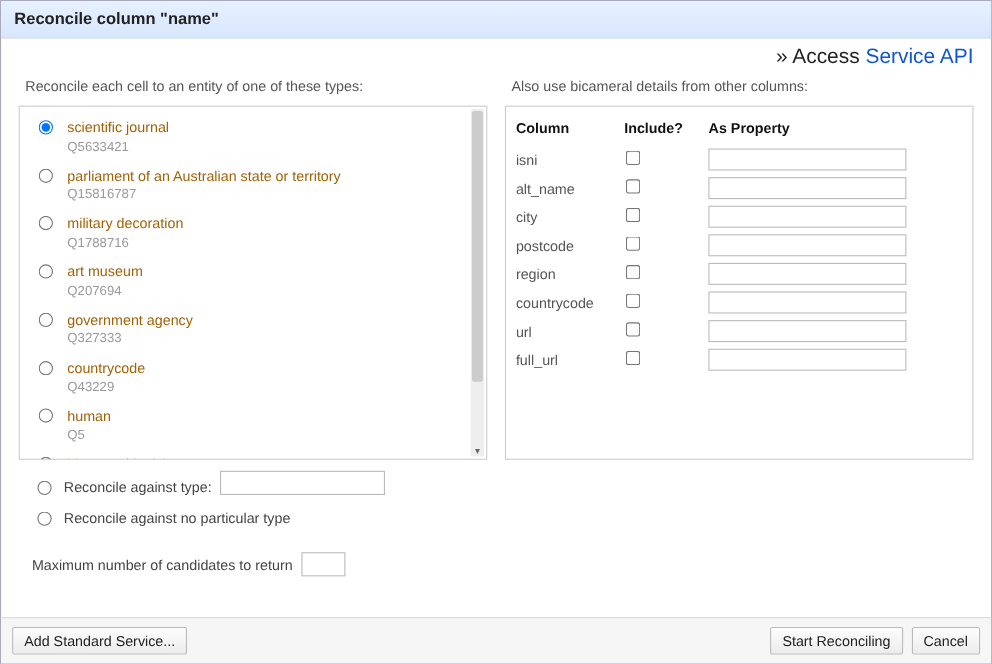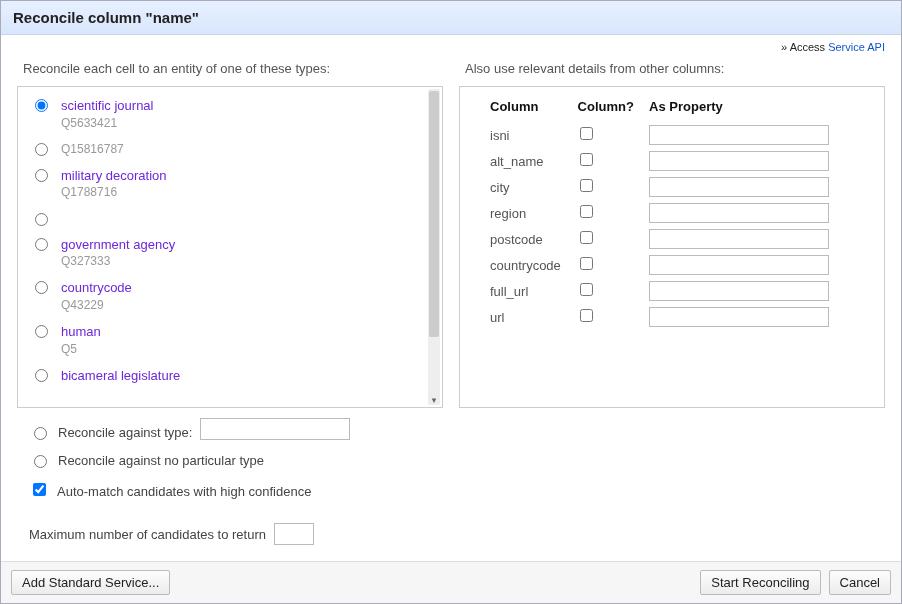--- a/index.html
+++ b/index.html
@@ -22,21 +22,21 @@
   .titlebar {
     background: linear-gradient(#e6f0ff, #d9e6fc);
     border-bottom: 1px solid #c8d4e8;
     padding: 8px 12px;
     font-weight: bold;
     font-size: 15px;
   }
   .access-row {
     text-align: right;
     padding: 6px 16px 2px 0;
-    font-size: 11px;
+    font-size: 19px;
     margin-left: 28px;
   }
   .access-row .prefix { color: #222; }
   .access-row a { color: #1155cc; text-decoration: none; }
   .content {
     flex: 1;
     display: flex;
     gap: 16px;
     padding: 0 16px 8px 16px;
     overflow: hidden;
@@ -91,21 +91,21 @@
   .type-item {
     display: flex;
     align-items: flex-start;
     gap: 10px;
     margin-bottom: 10px;
   }
   .type-item input[type=radio] {
     margin-top: 2px;
   }
   .type-text { line-height: 1.35; }
-  .type-name { color: #6d28d9; }
+  .type-name { color: #a16207; }
   .type-id { color: #999; font-size: 12px; }
   .below-list {
     padding: 10px 6px 0 12px;
   }
   .option-row {
     display: flex;
     align-items: flex-end;
     gap: 8px;
     margin-bottom: 12px;
     color: #444;
@@ -126,21 +126,21 @@
   }
   .max-row input[type=text] {
     border: 1px solid #bbb;
     height: 22px;
     width: 40px;
     padding: 2px 4px;
   }
   .right-box {
     border: 1px solid #ccc;
     height: 322px;
-    padding: 10px 28px;
+    padding: 10px 7px;
     overflow-y: auto;
     background: #fff;
   }
   .col-table {
     width: 100%;
     border-collapse: collapse;
   }
   .col-table th {
     text-align: left;
     font-weight: bold;
@@ -205,32 +205,37 @@
             <div class="type-item">
               <input type="radio" name="type" checked="" style="">
               <div class="type-text">
                 <div class="type-name">scientific journal</div>
                 <div class="type-id">Q5633421</div>
               </div>
             </div>
             <div class="type-item">
               <input type="radio" name="type" style="">
               <div class="type-text">
+                <div class="type-name">parliament of an Australian state or territory</div>
                 <div class="type-id">Q15816787</div>
               </div>
             </div>
             <div class="type-item">
               <input type="radio" name="type" style="">
               <div class="type-text">
                 <div class="type-name">military decoration</div>
                 <div class="type-id">Q1788716</div>
               </div>
             </div>
             <div class="type-item">
               <input type="radio" name="type" style="">
+              <div class="type-text">
+                <div class="type-name">art museum</div>
+                <div class="type-id">Q207694</div>
+              </div>
             </div>
             <div class="type-item">
               <input type="radio" name="type" style="">
               <div class="type-text">
                 <div class="type-name">government agency</div>
                 <div class="type-id">Q327333</div>
               </div>
             </div>
             <div class="type-item">
               <input type="radio" name="type" style="">
@@ -262,81 +267,77 @@
       <div class="below-list">
         <div class="option-row">
           <input type="radio" name="mode" style="">
           <span>Reconcile against type:</span>
           <input type="text" value="" style="">
         </div>
         <div class="option-row">
           <input type="radio" name="mode" style="">
           <span>Reconcile against no particular type</span>
         </div>
-        <div class="option-row">
-          <input type="checkbox" id="automatch" checked="" style="">
-          <span>Auto-match candidates with high confidence</span>
-        </div>
       </div>
 
       <div class="max-row">
         <span>Maximum number of candidates to return</span>
         <input type="text" value="" style="">
       </div>
     </div>
 
     <div class="col">
-      <div class="col-label">Also use relevant details from other columns:</div>
+      <div class="col-label">Also use bicameral details from other columns:</div>
       <div class="right-box">
         <table class="col-table">
           <thead>
             <tr>
               <th>Column</th>
-              <th>Column?</th>
+              <th>Include?</th>
               <th>As Property</th>
             </tr>
           </thead>
           <tbody id="col-rows">
               <tr>
                 <td>isni</td>
                 <td><input type="checkbox" style=""></td>
                 <td><input type="text" style=""></td>
               </tr>
               <tr>
                 <td>alt_name</td>
                 <td><input type="checkbox" style=""></td>
                 <td><input type="text" style=""></td>
               </tr>
               <tr>
                 <td>city</td>
                 <td><input type="checkbox" style=""></td>
                 <td><input type="text" style=""></td>
               </tr>
               <tr>
+                <td>postcode</td>
+                <td><input type="checkbox" style=""></td>
+                <td><input type="text" style=""></td>
+              </tr>
+              <tr>
                 <td>region</td>
                 <td><input type="checkbox" style=""></td>
                 <td><input type="text" style=""></td>
               </tr>
               <tr>
-                <td>postcode</td>
-                <td><input type="checkbox" style=""></td>
-                <td><input type="text" style=""></td>
-              </tr>
-              <tr>
                 <td>countrycode</td>
                 <td><input type="checkbox" style=""></td>
                 <td><input type="text" style=""></td>
               </tr>
               <tr>
+                <td>url</td>
+                <td><input type="checkbox" style=""></td>
+                <td><input type="text" style=""></td>
+              </tr>
+              <tr>
                 <td>full_url</td>
-                <td><input type="checkbox" style=""></td>
-                <td><input type="text" style=""></td>
-              </tr>
-              <tr>
-                <td>url</td>
                 <td><input type="checkbox" style=""></td>
                 <td><input type="text" style=""></td>
               </tr>
             </tbody>
         </table>
       </div>
     </div>
 
   </div>
 

